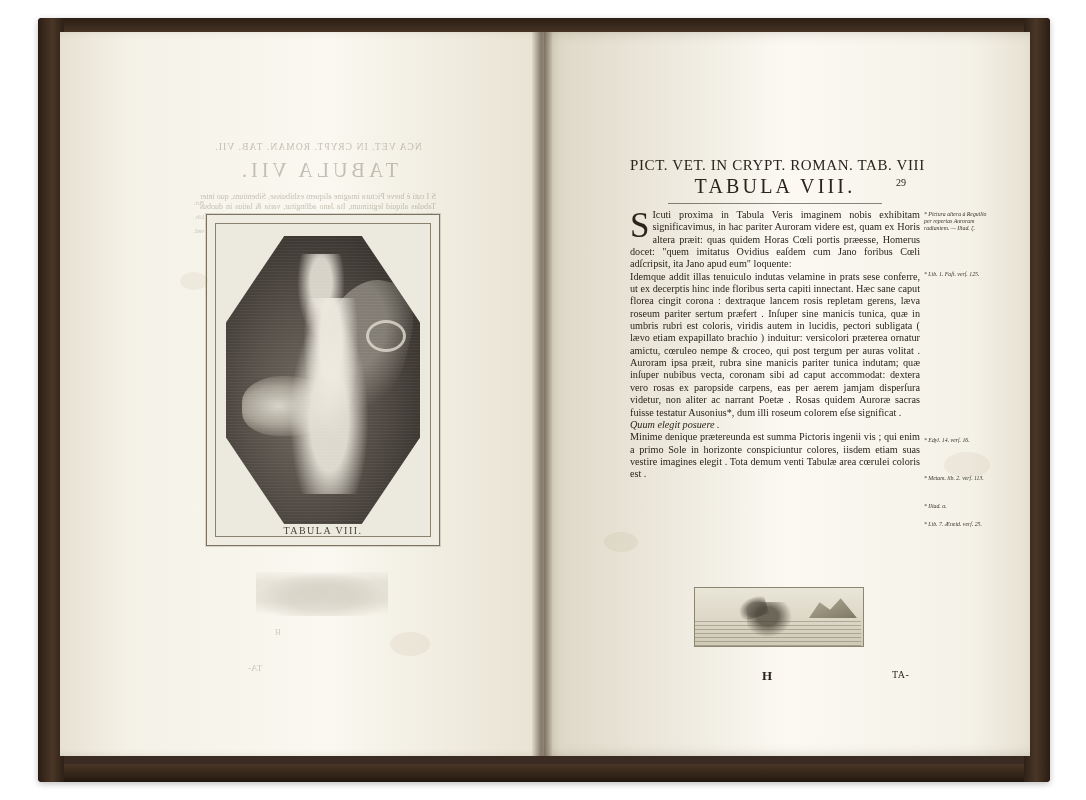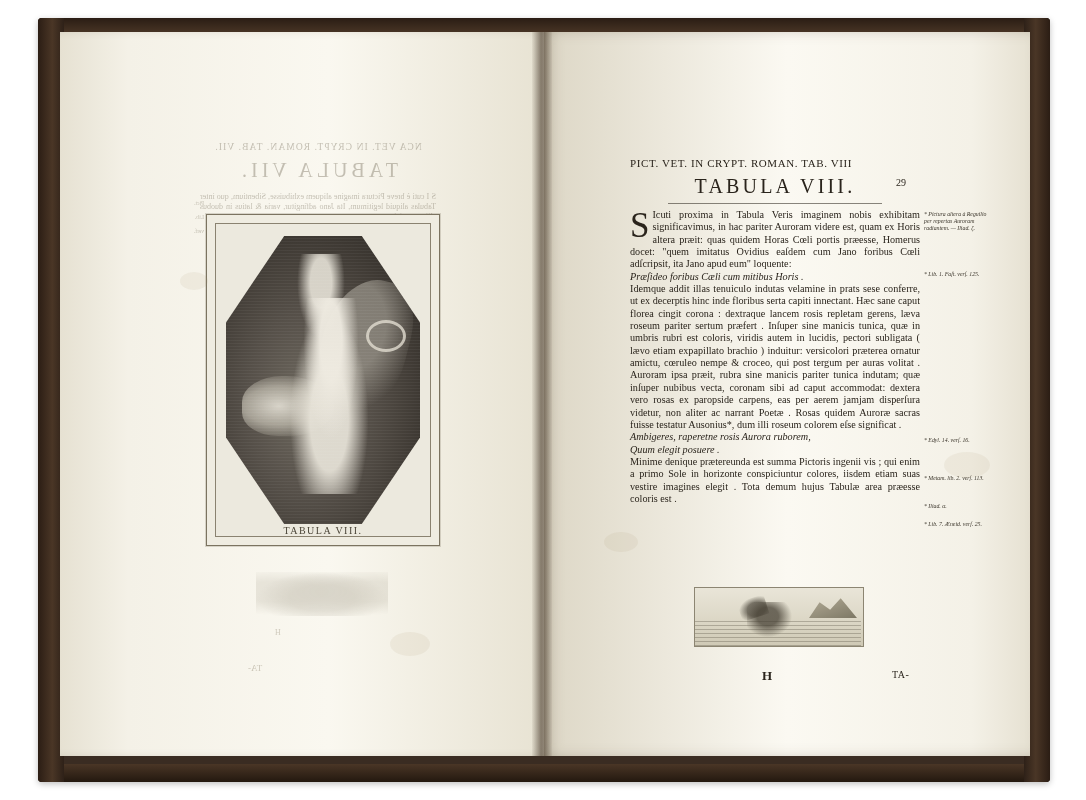--- a/index.html
+++ b/index.html
@@ -242,21 +242,21 @@
   .recto-content {
     position: absolute;
     left: 0; top: 0;
     width: 486px; height: 724px;
     color: #2a241c;
   }
   .running-head {
     position: absolute;
     left: 86px; top: 125px;
     width: 290px;
-    font-size: 11px;
+    font-size: 15px;
     letter-spacing: 0.6px;
     font-variant: small-caps;
     white-space: nowrap;
   }
   .folio-number {
     position: absolute;
     left: 352px; top: 128px;
     font-size: 10px;
     margin-top: 17px;
   }
@@ -418,25 +418,23 @@
         <div class="running-head">PICT. VET. IN CRYPT. ROMAN. TAB. VIII</div>
 
         <div class="folio-number">29</div>
 
         <div class="tab-title">TABULA VIII.</div>
 
         <div class="rule" style="left:124px; top:171px; width:214px; height:1px;"></div>
 
         <div class="body-col">
           <p><span class="dropcap">S</span><span>Icuti proxima in Tabula Veris imaginem nobis exhibitam significavimus, in hac pariter Auroram videre est, quam ex Horis altera præit: quas quidem Horas Cœli portis præesse, Homerus docet: "quem imitatus Ovidius eaſdem cum Jano foribus Cœli adſcripsit, ita Jano apud eum" loquente:</span></p>
-          <p class="verse">Præſideo foribus Cæli cum mitibus Horis .</p>
           <p>Idemque addit illas tenuiculo indutas velamine in prats sese conferre, ut ex decerptis hinc inde floribus serta capiti innectant. Hæc sane caput florea cingit corona : dextraque lancem rosis repletam gerens, lævа roseum pariter sertum præfert . Inſuper sine manicis tunica, quæ in umbris rubri est coloris, viridis autem in lucidis, pectori subligata ( lævo etiam expapillato brachio ) induitur: versicolori præterea ornatur amictu, cœruleo nempe &amp; croceo, qui post tergum per auras volitat . Auroram ipsa præit, rubra sine manicis pariter tunica indutam; quæ inſuper nubibus vecta, coronam sibi ad caput accommodat: dextera vero rosas ex paropside carpens, eas per aerem jamjam disperſura videtur, non aliter ac narrant Poetæ . Rosas quidem Auroræ sacras fuisse testatur Ausonius*, dum illi roseum colorem eſse significat .</p>
-          <p class="verse">Ambigeres, raperetne rosis Aurora ruborem,</p>
           <p class="verse">Quum elegit posuere .</p>
-          <p>Minime denique prætereunda est summa Pictoris ingenii vis ; qui enim a primo Sole in horizonte conspiciuntur colores, iisdem etiam suas vestire imagines elegit . Tota demum hujus Tabulæ area præesse coloris est .</p>
+          <p>Minime denique prætereunda est summa Pictoris ingenii vis ; qui enim a primo Sole in horizonte conspiciuntur colores, iisdem etiam suas vestire imagines elegit . Tota demum venti Tabulæ area cœrulei coloris est .</p>
         </div>
 
         <div class="sidenotes">
           <div class="sidenote" style="top:2px;">* Pictura altera à Reguilio per repertas Auroram radiantem. — Iliad. ζ.</div>
           <div class="sidenote" style="top:62px;">* Lib. 1. Faſt. verſ. 125.</div>
           <div class="sidenote" style="top:228px;">* Edyl. 14. verſ. 16.</div>
           <div class="sidenote" style="top:266px;">* Metam. lib. 2. verſ. 113.</div>
           <div class="sidenote" style="top:294px;">* Iliad. α.</div>
           <div class="sidenote" style="top:312px;">* Lib. 7. Æneid. verſ. 25.</div>
         </div>

